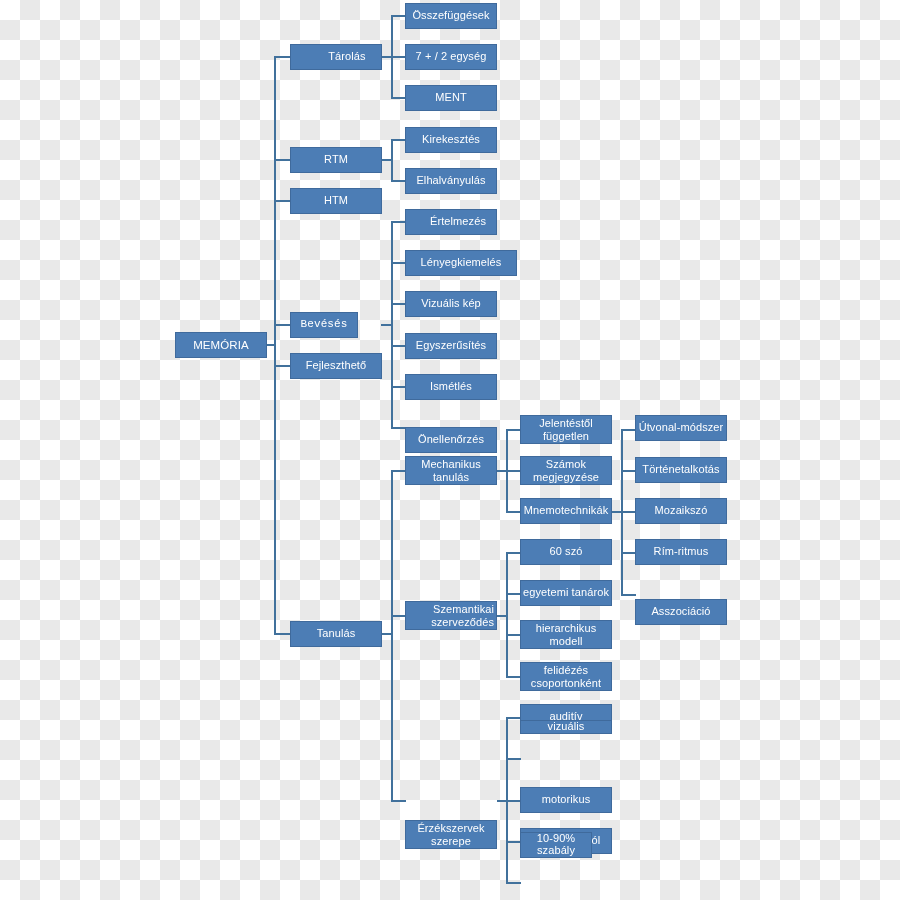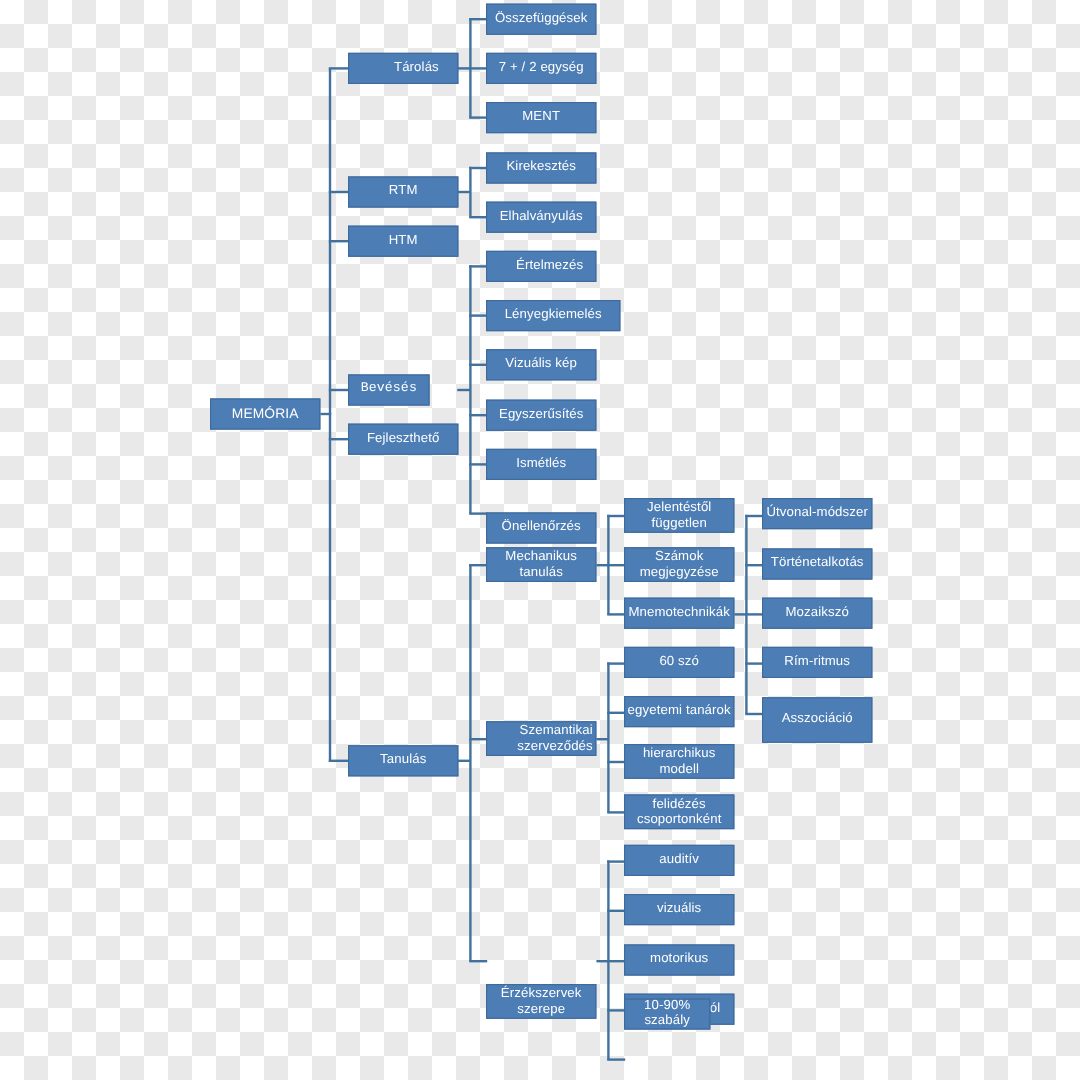--- a/index.html
+++ b/index.html
@@ -148,24 +148,24 @@
   <div class="node two-line" style="left:520px;top:415px;width:92px;height:29px;">Jelentéstől független</div>
   <div class="node two-line" style="left:520px;top:456px;width:92px;height:29px;">Számok megjegyzése</div>
   <div class="node" style="left:520px;top:498px;width:92px;height:26px;">Mnemotechnikák</div>
 
   <div class="node" style="left:520px;top:539px;width:92px;height:26px;">60 szó</div>
   <div class="node" style="left:520px;top:580px;width:92px;height:26px;">egyetemi tanárok</div>
   <div class="node two-line" style="left:520px;top:620px;width:92px;height:29px;">hierarchikus modell</div>
   <div class="node two-line" style="left:520px;top:662px;width:92px;height:29px;">felidézés csoportonként</div>
 
   <div class="node" style="left:520px;top:704px;width:92px;height:26px;">auditív</div>
-  <div class="node" style="left:520px;top:745px;width:92px;height:26px;">vizuális</div>
+  <div class="node" style="left:520px;top:720px;width:92px;height:14px;">vizuális</div>
   <div class="node" style="left:520px;top:787px;width:92px;height:26px;">motorikus</div>
   <div class="node" style="left:520px;top:828px;width:92px;height:26px;">több forrásból</div>
   <div class="node" style="left:520px;top:832px;width:72px;height:26px;">10-90% szabály</div>
 
   <div class="node" style="left:635px;top:415px;width:92px;height:26px;">Útvonal-módszer</div>
   <div class="node" style="left:635px;top:457px;width:92px;height:26px;">Történetalkotás</div>
   <div class="node" style="left:635px;top:498px;width:92px;height:26px;">Mozaikszó</div>
   <div class="node" style="left:635px;top:539px;width:92px;height:26px;">Rím-ritmus</div>
-  <div class="node" style="left:635px;top:581px;width:92px;height:38px;">Asszociáció</div>
+  <div class="node" style="left:635px;top:599px;width:92px;height:26px;">Asszociáció</div>
 
 </div>
 
 </body></html>

